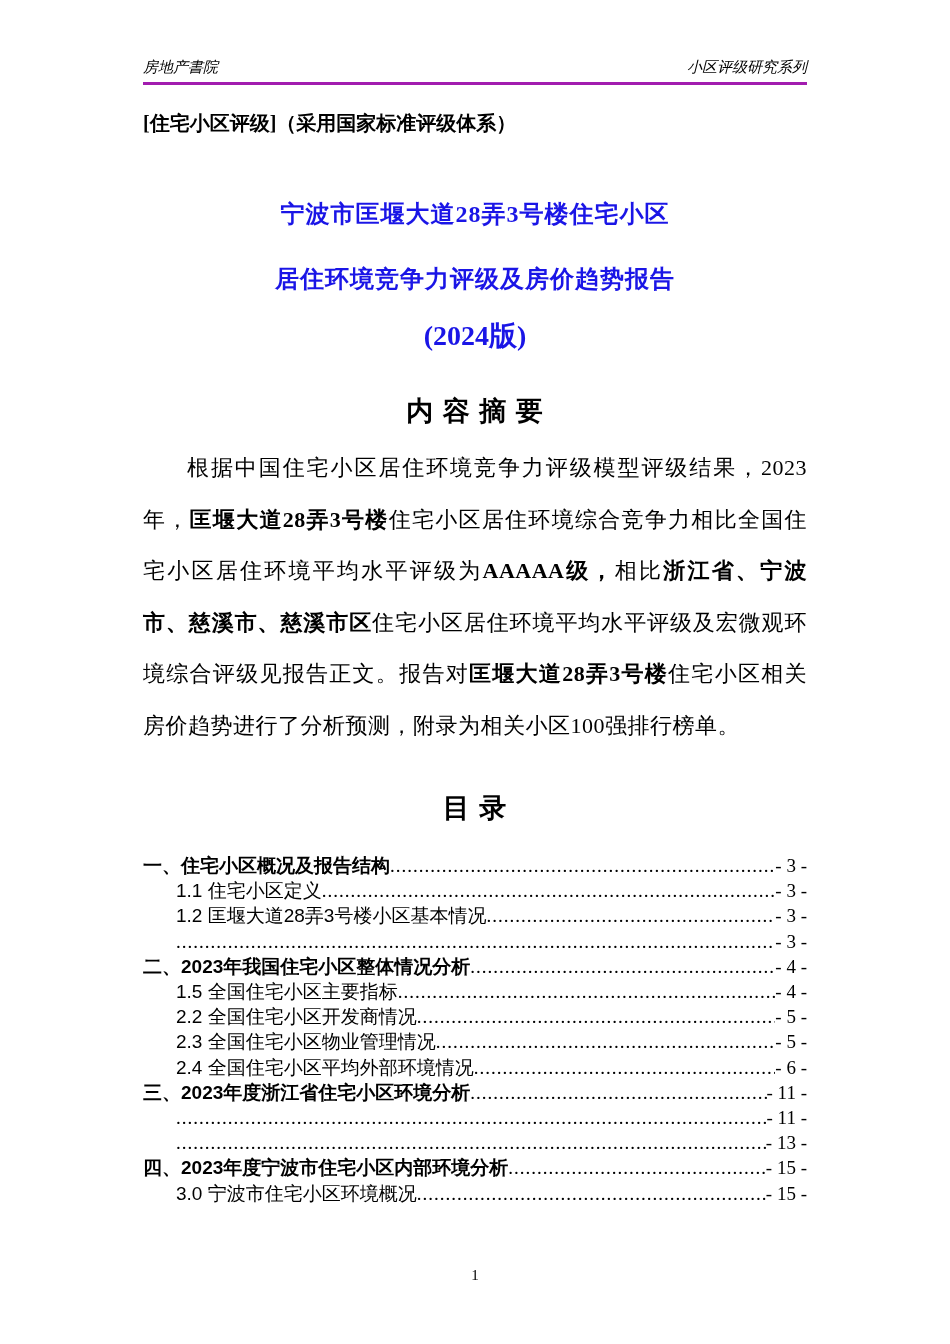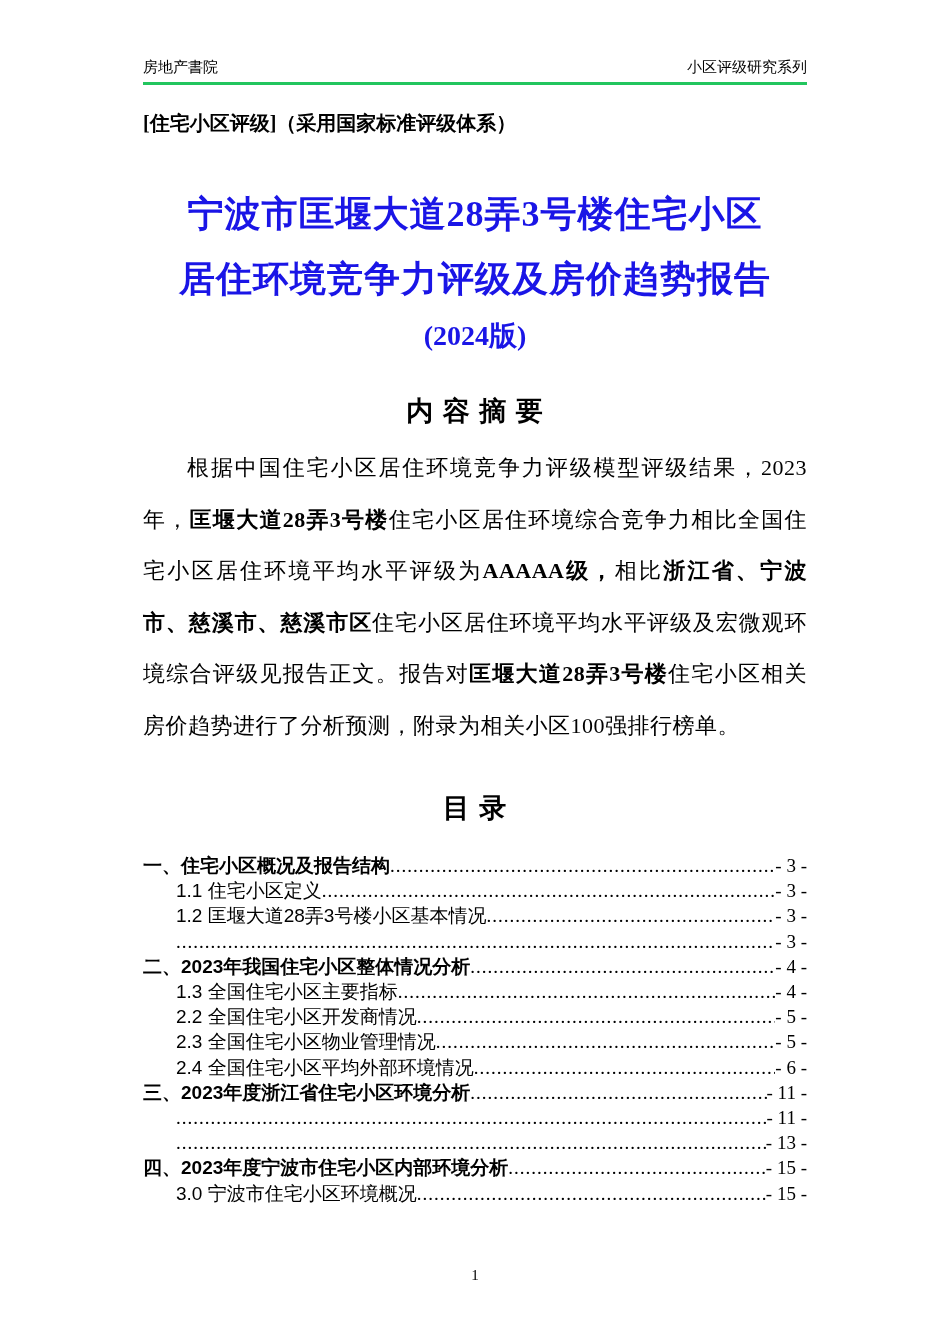--- a/index.html
+++ b/index.html
@@ -11,35 +11,36 @@
     background:#ffffff;
     color:#000;
     font-family:"Liberation Serif","DejaVu Serif",serif;
     overflow:hidden;
   }
   .header{
     display:flex;justify-content:space-between;align-items:flex-end;
     font-family:"Liberation Sans","DejaVu Sans",sans-serif;
     font-size:15px;line-height:20px;
     padding-bottom:5px;
-    border-bottom:3px solid #22c55e;
+    border-bottom:3px solid #a21caf;
+    font-style:italic;
   }
   .series{
     margin-top:26px;
     font-size:20px;line-height:25px;
     font-weight:bold;
     font-family:"Liberation Serif","DejaVu Serif",serif;
   }
   .title-block{
     margin-top:46px;
     text-align:center;
     font-weight:bold;
   }
   .title-line{
-    font-size:36px;line-height:65px;
+    font-size:24px;line-height:65px;
     letter-spacing:1px;
   }
   .edition{
     font-size:28px;line-height:44px;margin-top:2px;
     font-weight:bold;
   }
   .abstract-heading,.toc-heading{
     margin:36px 0 0 0;
     text-align:center;
     font-family:"Liberation Sans","DejaVu Sans",sans-serif;
@@ -132,21 +133,21 @@
       <div class="toc-row lvl2">
         <span class="dots">........................................................................................................................................................................................................</span>
         <span class="pagenum">- 3 -</span>
       </div>
       <div class="toc-row lvl1">
         <span class="label">二、2023年我国住宅小区整体情况分析</span>
         <span class="dots">........................................................................................................................................................................................................</span>
         <span class="pagenum">- 4 -</span>
       </div>
       <div class="toc-row lvl2">
-        <span class="label">1.3 全国住宅小区主要指标</span>
+        <span class="label">1.5 全国住宅小区主要指标</span>
         <span class="dots">........................................................................................................................................................................................................</span>
         <span class="pagenum">- 4 -</span>
       </div>
       <div class="toc-row lvl2">
         <span class="label">2.2 全国住宅小区开发商情况</span>
         <span class="dots">........................................................................................................................................................................................................</span>
         <span class="pagenum">- 5 -</span>
       </div>
       <div class="toc-row lvl2">
         <span class="label">2.3 全国住宅小区物业管理情况</span>

